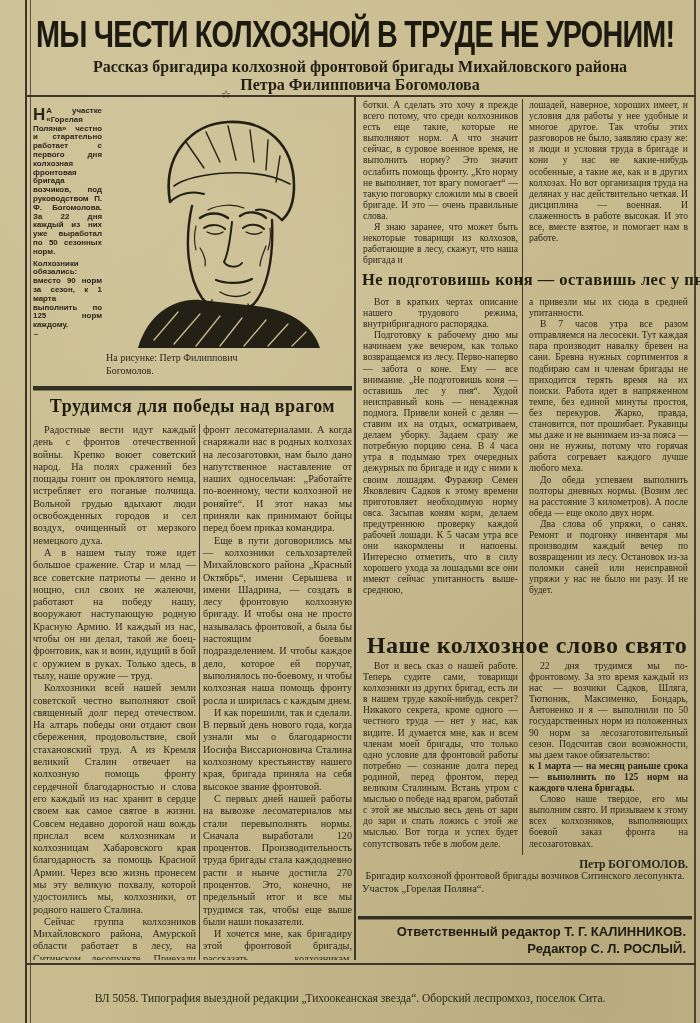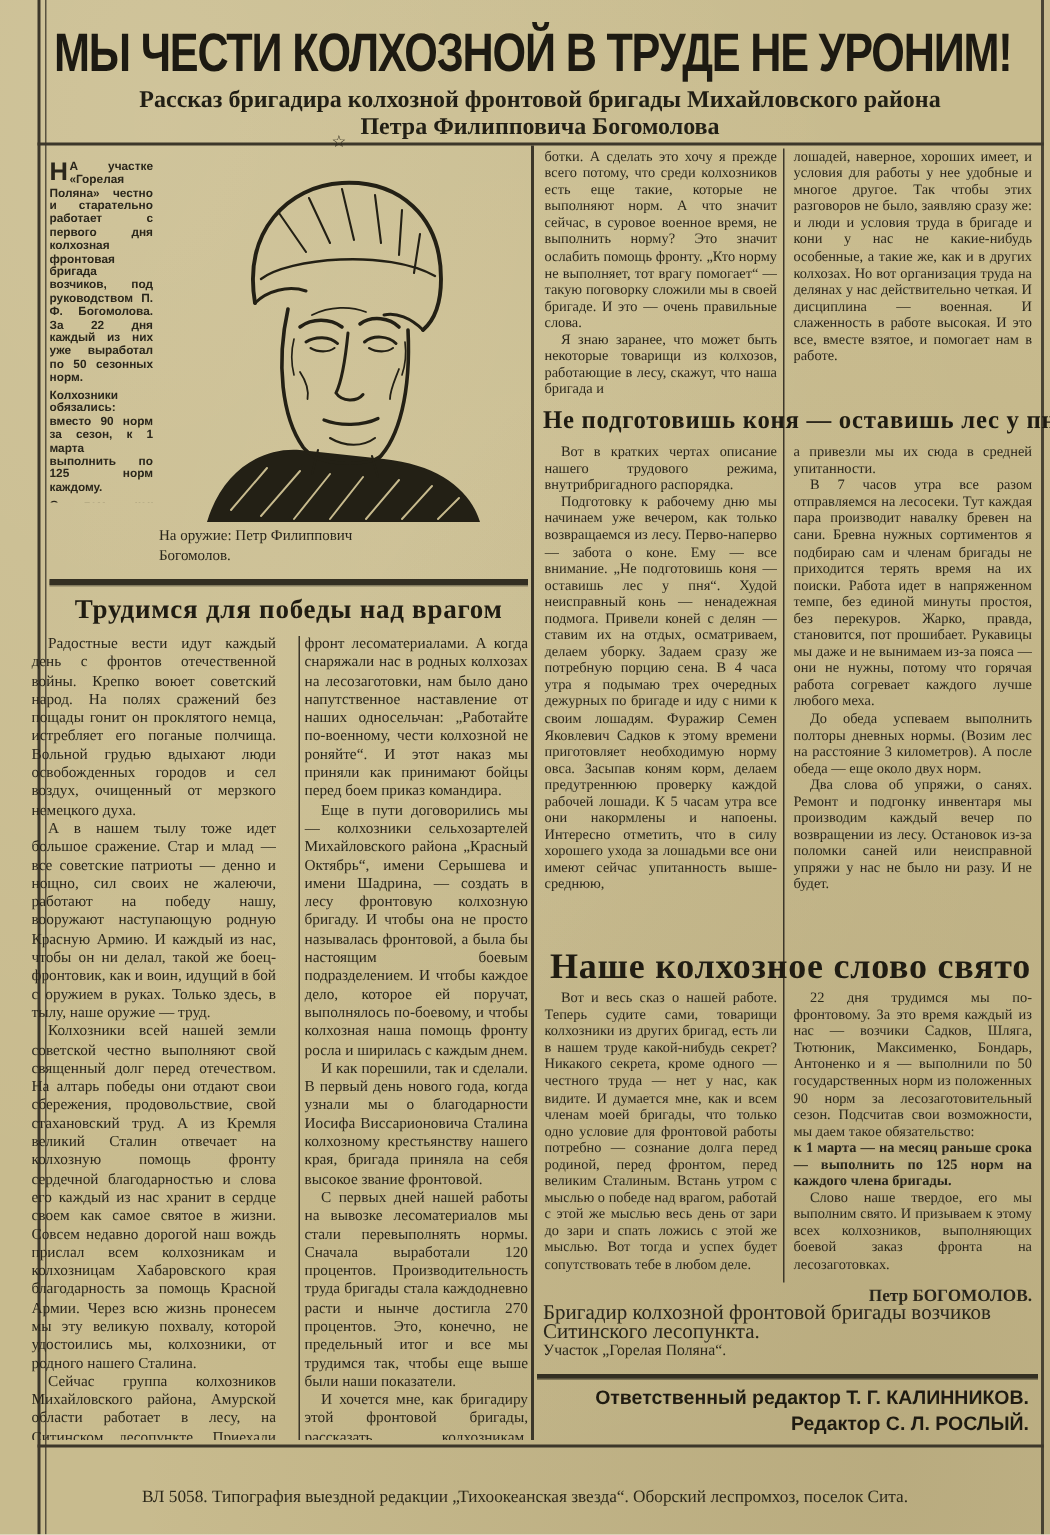--- a/index.html
+++ b/index.html
@@ -35,21 +35,21 @@
   .h-section {
     font-weight:700; text-align:center; color:#201c12; letter-spacing:.5px;
   }
   .col { text-align:justify; overflow:hidden; }
   .col p { margin:0; text-indent:11px; }
   .colL { font-size:10.2px; line-height:12.3px; }
   .colR { font-size:9.6px; line-height:11.1px; }
   .no-indent { text-indent:0 !important; }
   .bold-p { font-weight:700; }
   .sig-name { font-weight:700; font-size:11.5px; text-align:right; }
-  .sig-line { font-size:14px; text-align:left; line-height:12.5px; }
+  .sig-line { font-size:10px; text-align:center; line-height:12.5px; }
   .sig-loc  { font-size:10.5px; text-align:left; }
   .editor-line {
     font-family:"Liberation Sans", sans-serif; font-weight:700;
     font-size:13px; text-align:right; color:#1f1b11;
   }
   .footer-line { text-align:center; font-size:11.5px; color:#2c2819; }
   .star { text-align:center; font-size:11px; color:#2a261b; }
   svg .ink { stroke:#232015; fill:none; stroke-linecap:round; }
 </style>
 </head>
@@ -99,26 +99,26 @@
         <path d="M88,124 C86,132 86,140 88,148 M162,126 C163,134 162,142 160,148" stroke-width="1.1"></path>
 
         <path d="M30,246 C40,212 66,196 92,198 L148,204 C186,208 206,226 212,246 Z" fill="#232015" stroke="none"></path>
         <path d="M46,238 L70,210 M66,242 L92,212 M88,244 L112,214 M112,244 L134,216 M136,244 L158,218 M160,244 L180,222 M184,244 L198,230" stroke="#c8bb8e" stroke-width="1.3"></path>
 
         <path d="M96,198 C104,208 134,210 146,202" stroke-width="2"></path>
         <path d="M104,198 L100,214 M140,202 L144,216" stroke-width="1.4"></path>
       </g>
     </svg>
   </div>
-  <div class="abs caption" style="left:106px; top:352px; width:178px;">На оружие: Петр Филиппович Богомолов.</div>
+  <div class="abs caption" style="left:106px; top:352px; width:178px;">На рисунке: Петр Филиппович Богомолов.</div>
 
   <div class="abs bar" style="left:33px; top:386px; width:319px; height:4px;"></div>
   <div class="abs h-section" style="left:33px; top:396px; width:319px; font-size:18px;">Трудимся для победы над врагом</div>
 
-  <div class="abs col colL" style="left:21px; top:424px; width:163px; height:536px;">
+  <div class="abs col colL" style="left:33px; top:424px; width:163px; height:536px;">
     <p>Радостные вести идут каждый день с фронтов отечественной войны. Крепко воюет советский народ. На полях сражений без пощады гонит он проклятого немца, истребляет его поганые полчища. Вольной грудью вдыхают люди освобожденных городов и сел воздух, очищенный от мерзкого немецкого духа.</p>
     <p>А в нашем тылу тоже идет большое сражение. Стар и млад — все советские патриоты — денно и нощно, сил своих не жалеючи, работают на победу нашу, вооружают наступающую родную Красную Армию. И каждый из нас, чтобы он ни делал, такой же боец-фронтовик, как и воин, идущий в бой с оружием в руках. Только здесь, в тылу, наше оружие — труд.</p>
     <p>Колхозники всей нашей земли советской честно выполняют свой священный долг перед отечеством. На алтарь победы они отдают свои сбережения, продовольствие, свой стахановский труд. А из Кремля великий Сталин отвечает на колхозную помощь фронту сердечной благодарностью и слова его каждый из нас хранит в сердце своем как самое святое в жизни. Совсем недавно дорогой наш вождь прислал всем колхозникам и колхозницам Хабаровского края благодарность за помощь Красной Армии. Через всю жизнь пронесем мы эту великую похвалу, которой удостоились мы, колхозники, от родного нашего Сталина.</p>
     <p>Сейчас группа колхозников Михайловского района, Амурской области работает в лесу, на Ситинском лесопункте. Приехали мы сюда, чтобы снабдить</p>
   </div>
   <div class="abs rule" style="left:199px; top:424px; width:1px; height:536px;"></div>
   <div class="abs col colL" style="left:203px; top:424px; width:149px; height:536px;">
     <p class="no-indent">фронт лесоматериалами. А когда снаряжали нас в родных колхозах на лесозаготовки, нам было дано напутственное наставление от наших односельчан: „Работайте по-военному, чести колхозной не роняйте“. И этот наказ мы приняли как принимают бойцы перед боем приказ командира.</p>
     <p>Еще в пути договорились мы — колхозники сельхозартелей Михайловского района „Красный Октябрь“, имени Серышева и имени Шадрина, — создать в лесу фронтовую колхозную бригаду. И чтобы она не просто называлась фронтовой, а была бы настоящим боевым подразделением. И чтобы каждое дело, которое ей поручат, выполнялось по-боевому, и чтобы колхозная наша помощь фронту росла и ширилась с каждым днем.</p>
     <p>И как порешили, так и сделали. В первый день нового года, когда узнали мы о благодарности Иосифа Виссарионовича Сталина колхозному крестьянству нашего края, бригада приняла на себя высокое звание фронтовой.</p>

